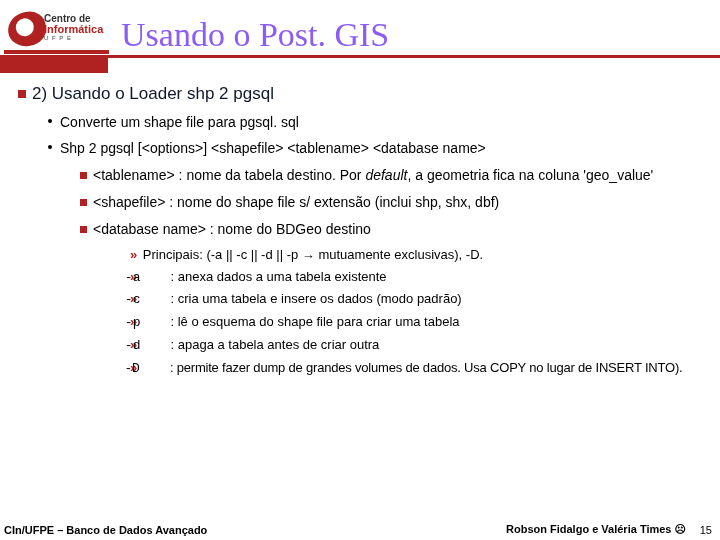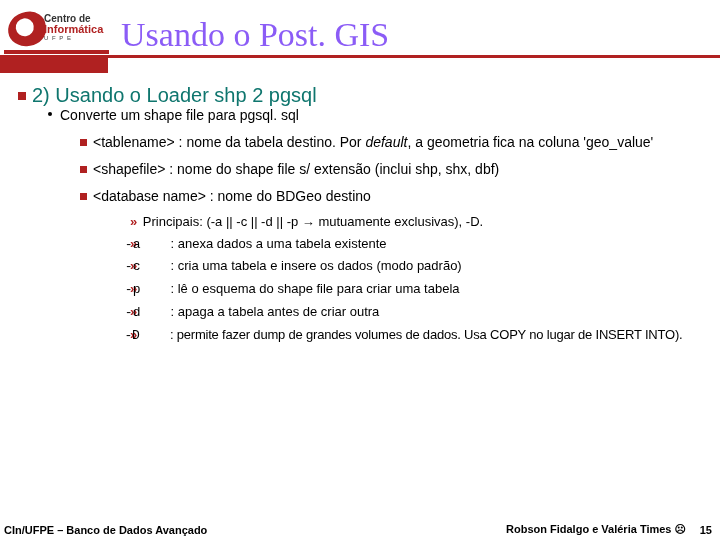--- a/index.html
+++ b/index.html
@@ -79,23 +79,23 @@
   }
   .content {
     position: absolute;
     top: 84px;
     left: 18px;
     right: 0;
     font-family: "Trebuchet MS", Verdana, sans-serif;
     color: #000;
   }
   .lvl1 {
-    font-size: 20px;
-    color: #0f766e;
-    margin-bottom: 0;
+    font-size: 17px;
+    color: #0f172a;
+    margin-bottom: 10px;
   }
   .sq { display:inline-block; width:8px; height:8px; background:#b02121; margin-right:6px; vertical-align:middle; position:relative; top:-1px;}
   .lvl2 {
     font-size: 14px;
     margin-left: 30px;
     margin-bottom: 10px;
   }
   .dot { display:inline-block; width:4px; height:4px; border-radius:50%; background:#000; margin-right:8px; vertical-align:middle; position:relative; top:-2px;}
   .lvl3 {
     font-size: 14px;
@@ -122,21 +122,21 @@
     bottom: 4px;
     left: 0;
     right: 6px;
     font-size: 11px;
     font-weight: bold;
     font-family: Arial, sans-serif;
     color: #000;
   }
   .footer .fl { position:absolute; left:4px; bottom:0;}
   .footer .fr { position:absolute; right:28px; bottom:0;}
-  .footer .pg { position:absolute; right:2px; bottom:0; font-weight:bold;}
+  .footer .pg { position:absolute; right:2px; bottom:0; font-weight:normal;}
   .tight { letter-spacing: -0.2px; }
 </style>
 </head>
 <body>
 
 <div class="header">
   <div class="logo">
     <div class="logo-shape"></div>
     <div class="logo-text">
       <div class="l1">Centro de</div>
@@ -153,20 +153,23 @@
 <div class="content">
 
   <div class="lvl1">
     <span class="sq"></span><span>2) Usando o Loader  shp 2 pgsql</span>
   </div>
 
   <div class="lvl2">
     <span class="dot"></span><span>Converte um  shape file  para  pgsql. sql</span>
   </div>
 
+  <div class="lvl2">
+    <span class="dot"></span><span>Shp 2 pgsql [&lt;options&gt;] &lt;shapefile&gt; &lt;tablename&gt; &lt;database name&gt;</span>
+  </div>
 
   <div class="lvl3">
     <span class="sq"></span><span>&lt;tablename&gt; :  nome da tabela destino. Por </span><span class="italic">default</span><span>, a geometria fica na coluna 'geo_value'</span>
   </div>
 
   <div class="lvl3">
     <span class="sq"></span><span>&lt;shapefile&gt; :  nome do shape file s/ extensão (inclui shp, shx, dbf)</span>
   </div>
 
   <div class="lvl3">

